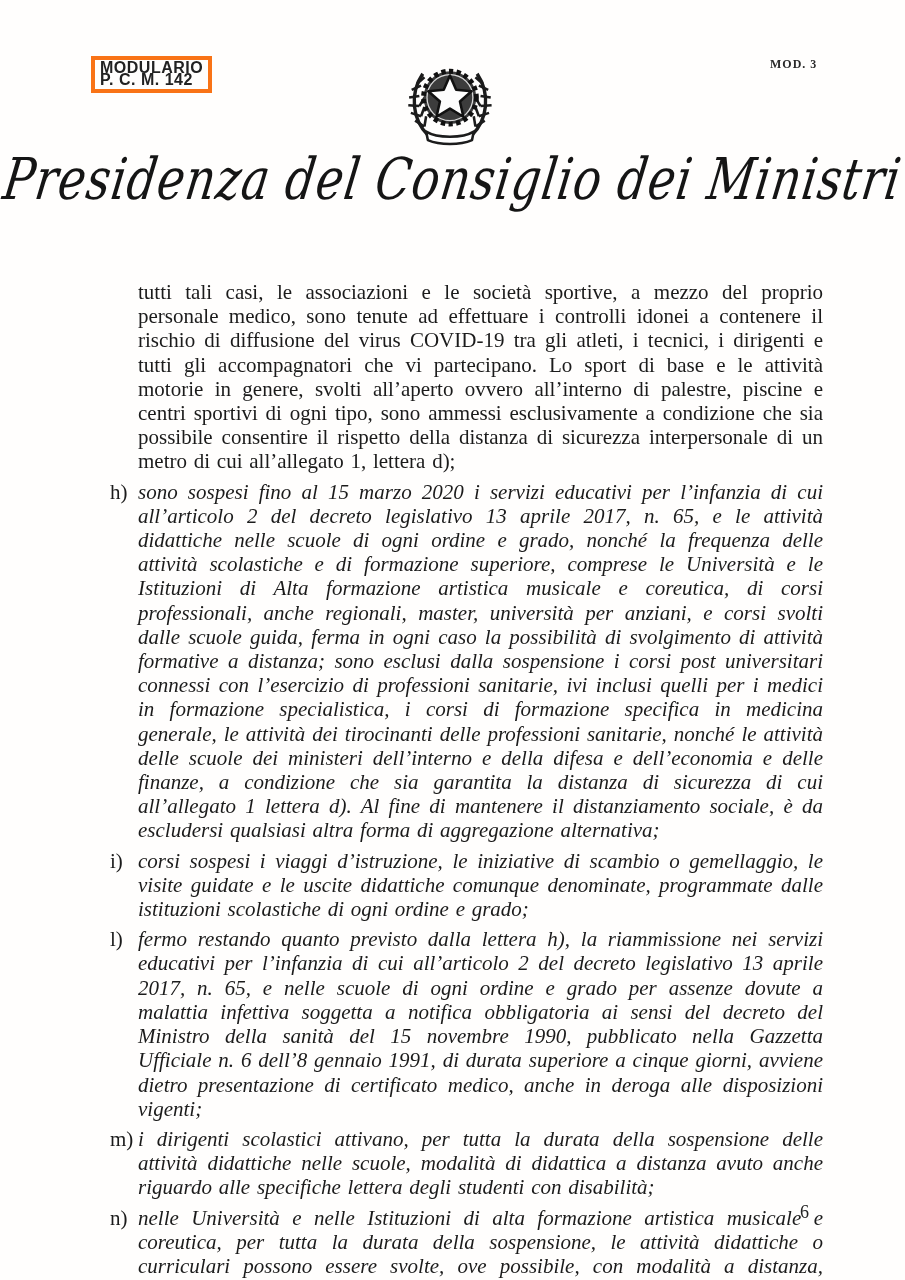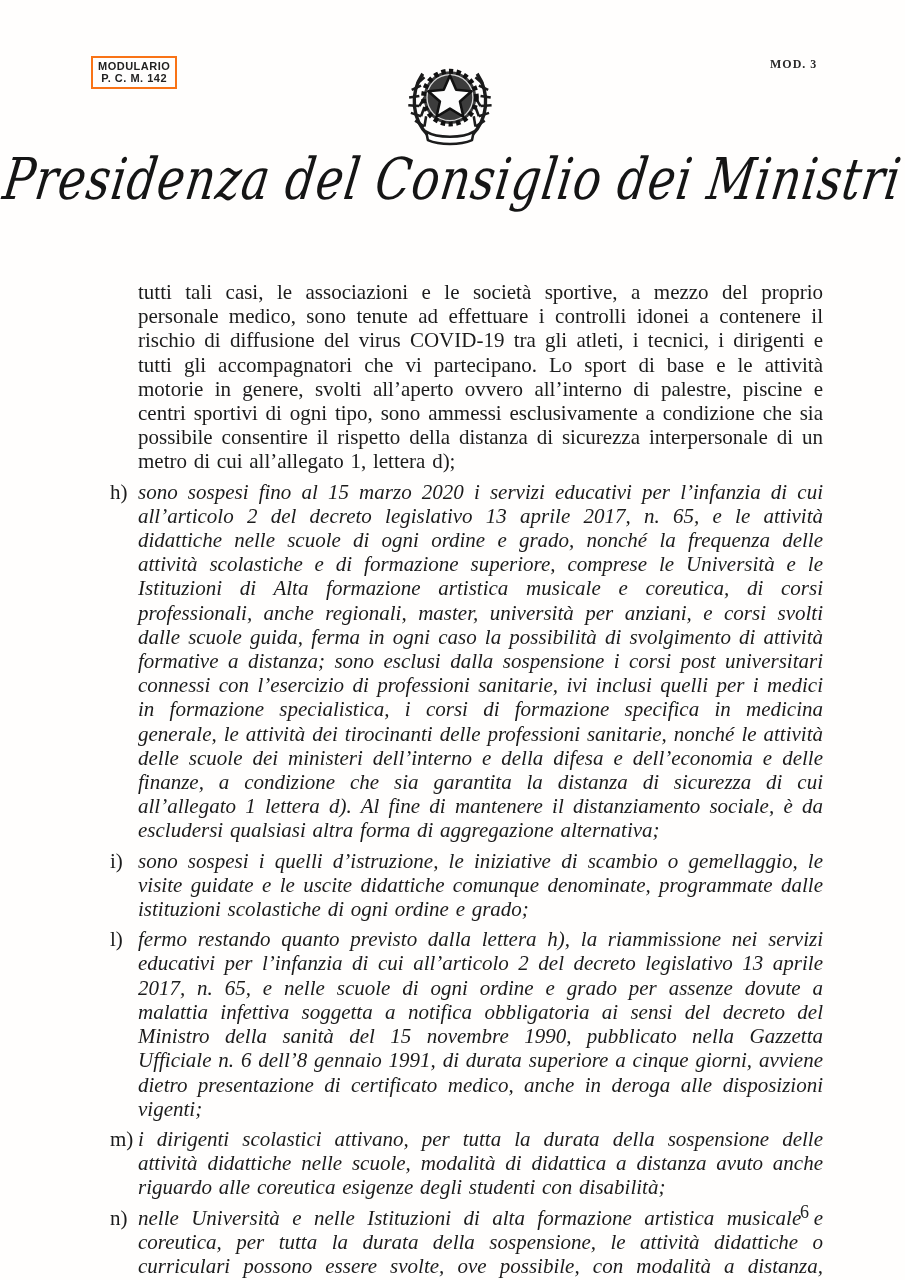--- a/index.html
+++ b/index.html
@@ -9,25 +9,25 @@
     background:#fffefd;
     overflow:hidden;
     font-family:"Liberation Serif","DejaVu Serif",serif;
     color:#1b1b1b;
     margin:0 auto;
     box-sizing:border-box;
   }
   
   .stamp{
     position:absolute;left:91px;top:56px;
-    border:2px solid #f97316;
+    border:4px solid #f97316;
     padding:2px 5px 3px 5px;
     font-family:"Liberation Sans","DejaVu Sans",sans-serif;
-    font-weight:bold;font-size:11px;line-height:12px;
-    letter-spacing:.5px;color:#222;text-align:center;
+    font-weight:bold;font-size:16px;line-height:12px;
+    letter-spacing:.5px;color:#222;text-align:left;
   }
   
   .mod-label{
     position:absolute;left:770px;top:57px;
     font-family:Liberation Serif, serif;
     font-weight:bold;font-size:12px;color:#2a2a2a;letter-spacing:1px;
   }
   
   .emblem{
     position:absolute;left:50%;top:50px;transform:translateX(-53%);
@@ -129,31 +129,31 @@
   <div class="content">
     <p class="intro">tutti tali casi, le associazioni e le società sportive, a mezzo del proprio personale medico, sono tenute ad effettuare i controlli idonei a contenere il rischio di diffusione del virus COVID-19 tra gli atleti, i tecnici, i dirigenti e tutti gli accompagnatori che vi partecipano. Lo sport di base e le attività motorie in genere, svolti all’aperto ovvero all’interno di palestre, piscine e centri sportivi di ogni tipo, sono ammessi esclusivamente a condizione che sia possibile consentire il rispetto della distanza di sicurezza interpersonale di un metro di cui all’allegato 1, lettera d);</p>
 
     <div class="item">
       <span class="letter">h)</span>
       <span class="text">sono sospesi fino al 15 marzo 2020 i servizi educativi per l’infanzia di cui all’articolo 2 del decreto legislativo 13 aprile 2017, n. 65, e le attività didattiche nelle scuole di ogni ordine e grado, nonché la frequenza delle attività scolastiche e di formazione superiore, comprese le Università e le Istituzioni di Alta formazione artistica musicale e coreutica, di corsi professionali, anche regionali, master, università per anziani, e corsi svolti dalle scuole guida, ferma in ogni caso la possibilità di svolgimento di attività formative a distanza; sono esclusi dalla sospensione i corsi post universitari connessi con l’esercizio di professioni sanitarie, ivi inclusi quelli per i medici in formazione specialistica, i corsi di formazione specifica in medicina generale, le attività dei tirocinanti delle professioni sanitarie, nonché le attività delle scuole dei ministeri dell’interno e della difesa e dell’economia e delle finanze, a condizione che sia garantita la distanza di sicurezza di cui all’allegato 1 lettera d). Al fine di mantenere il distanziamento sociale, è da escludersi qualsiasi altra forma di aggregazione alternativa;</span>
     </div>
 
     <div class="item">
       <span class="letter">i)</span>
-      <span class="text">sono sospesi i quelli d’istruzione, le iniziative di scambio o gemellaggio, le visite guidate e le uscite didattiche comunque denominate, programmate dalle istituzioni scolastiche di ogni ordine e grado;</span>
+      <span class="text">corsi sospesi i viaggi d’istruzione, le iniziative di scambio o gemellaggio, le visite guidate e le uscite didattiche comunque denominate, programmate dalle istituzioni scolastiche di ogni ordine e grado;</span>
     </div>
 
     <div class="item">
       <span class="letter">l)</span>
       <span class="text">fermo restando quanto previsto dalla lettera h), la riammissione nei servizi educativi per l’infanzia di cui all’articolo 2 del decreto legislativo 13 aprile 2017, n. 65, e nelle scuole di ogni ordine e grado per assenze dovute a malattia infettiva soggetta a notifica obbligatoria ai sensi del decreto del Ministro della sanità del 15 novembre 1990, pubblicato nella Gazzetta Ufficiale n. 6 dell’8 gennaio 1991, di durata superiore a cinque giorni, avviene dietro presentazione di certificato medico, anche in deroga alle disposizioni vigenti;</span>
     </div>
 
     <div class="item">
       <span class="letter">m)</span>
-      <span class="text">i dirigenti scolastici attivano, per tutta la durata della sospensione delle attività didattiche nelle scuole, modalità di didattica a distanza avuto anche riguardo alle coreutica esigenze degli studenti con disabilità;</span>
+      <span class="text">i dirigenti scolastici attivano, per tutta la durata della sospensione delle attività didattiche nelle scuole, modalità di didattica a distanza avuto anche riguardo alle specifiche lettera degli studenti con disabilità;</span>
     </div>
 
     <div class="item">
       <span class="letter">n)</span>
       <span class="text">nelle Università e nelle Istituzioni di alta formazione artistica musicale e coreutica, per tutta la durata della sospensione, le attività didattiche o curriculari possono essere svolte, ove possibile, con modalità a distanza, individuate dalle medesime Università e Istituzioni, avuto particolare riguardo alle specifiche esigenze degli studenti con disabilità; le Università e le Istituzioni, successivamente al ripristino dell’ordinaria funzionalità, assicurano, laddove</span>
     </div>
   </div>
 
   <div class="page-number">6</div>
 

